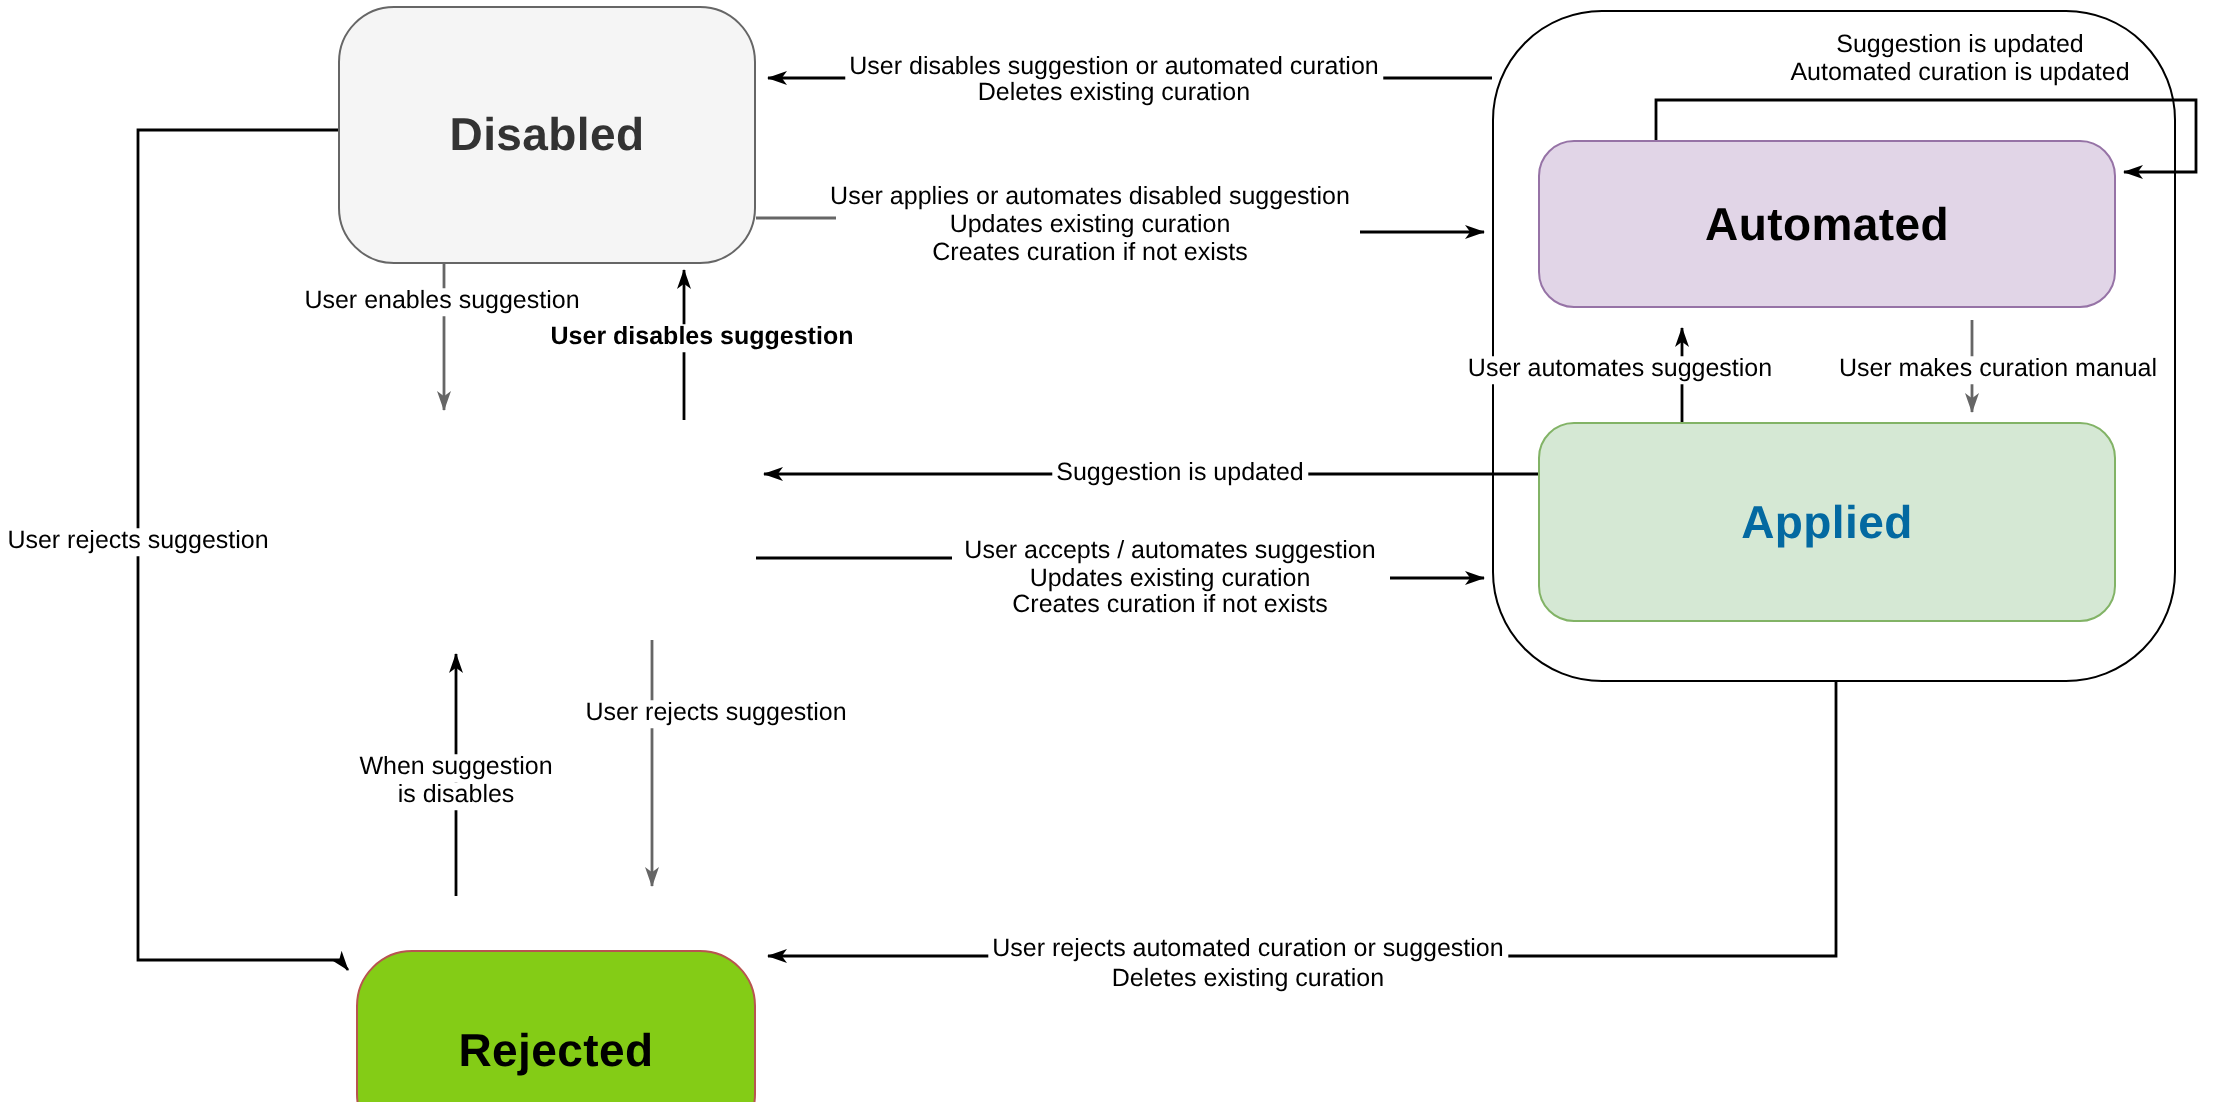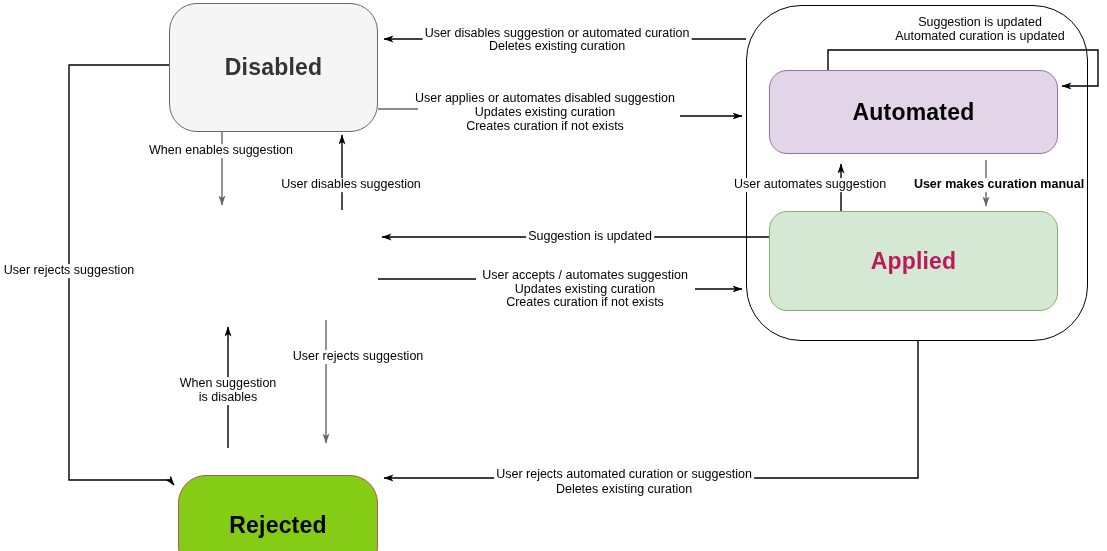--- a/index.html
+++ b/index.html
@@ -81,42 +81,42 @@
 
 
   <div class="state" style="left: 178px; top: 475px; width: 200px; height: 100px; background-color: #84cc16; border-color: rgb(184, 84, 80); color: rgb(0, 0, 0);">
     <span class="title">Rejected</span>
   </div>
 
   <div class="state" style="left: 769px; top: 70px; width: 289px; height: 84px; border-radius: 18px; background-color: rgb(225, 213, 231); border-color: rgb(150, 115, 166); color: rgb(0, 0, 0);">
     <span class="title">Automated</span>
   </div>
 
-  <div class="state" style="left: 769px; top: 211px; width: 289px; height: 100px; border-radius: 18px; background-color: rgb(213, 232, 212); border-color: rgb(130, 179, 102); color: #be185d;">
+  <div class="state" style="left: 769px; top: 211px; width: 289px; height: 100px; border-radius: 18px; background-color: rgb(213, 232, 212); border-color: rgb(130, 179, 102); color: #0369a1;">
     <span class="title">Applied</span>
   </div>
 
   <div class="elabel" style="left:557px;top:34px;">User disables suggestion or automated curation</div>
   <div class="elabel" style="left:557px;top:47px;">Deletes existing curation</div>
 
   <div class="elabel" style="left:545px;top:99px;">User applies or automates disabled suggestion</div>
   <div class="elabel" style="left:545px;top:113px;">Updates existing curation</div>
   <div class="elabel" style="left:545px;top:127px;">Creates curation if not exists</div>
 
-  <div class="elabel" style="left:221px;top:151px;">When enables suggestion</div>
-  <div class="elabel" style="left:351px;top:185px;">User disables suggestion</div>
+  <div class="elabel" style="left:221px;top:151px;">User enables suggestion</div>
+  <div class="elabel" style="left:351px;top:169px;font-weight:bold;">User disables suggestion</div>
 
   <div class="elabel" style="left:590px;top:237px;">Suggestion is updated</div>
 
   <div class="elabel" style="left:585px;top:276px;">User accepts / automates suggestion</div>
   <div class="elabel" style="left:585px;top:290px;">Updates existing curation</div>
   <div class="elabel" style="left:585px;top:303px;">Creates curation if not exists</div>
 
   <div class="elabel" style="left:810px;top:185px;">User automates suggestion</div>
-  <div class="elabel" style="left:999px;top:185px;font-weight:bold;">User makes curation manual</div>
+  <div class="elabel" style="left:999px;top:185px;">User makes curation manual</div>
 
   <div class="elabel" style="left:980px;top:23px;">Suggestion is updated</div>
   <div class="elabel" style="left:980px;top:37px;">Automated curation is updated</div>
 
   <div class="elabel" style="left:358px;top:357px;">User rejects suggestion</div>
 
   <div class="elabel" style="left:228px;top:384px;">When suggestion</div>
   <div class="elabel" style="left:228px;top:398px;">is disables</div>
 
   <div class="elabel" style="left:69px;top:271px;">User rejects suggestion</div>

